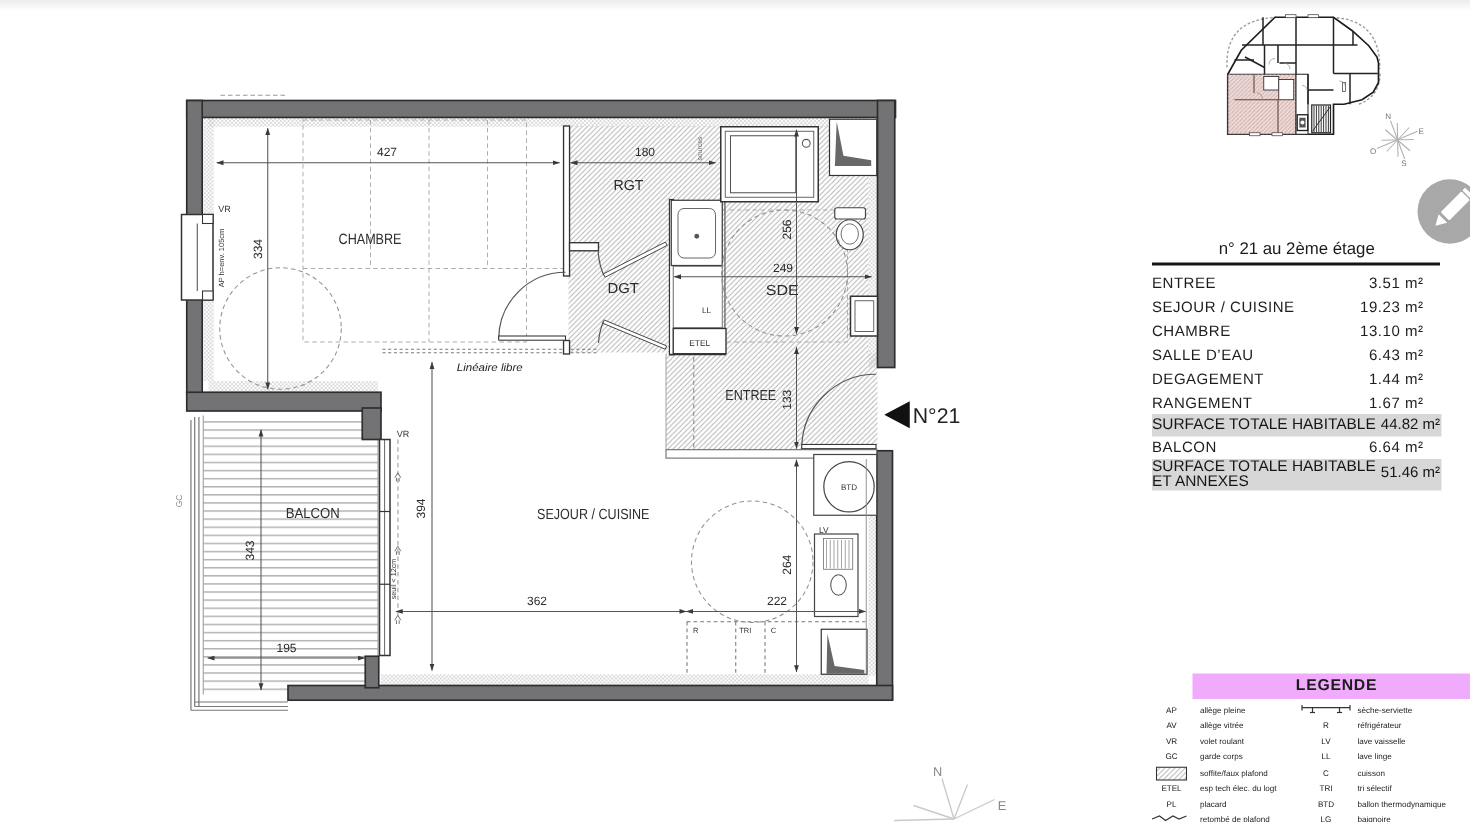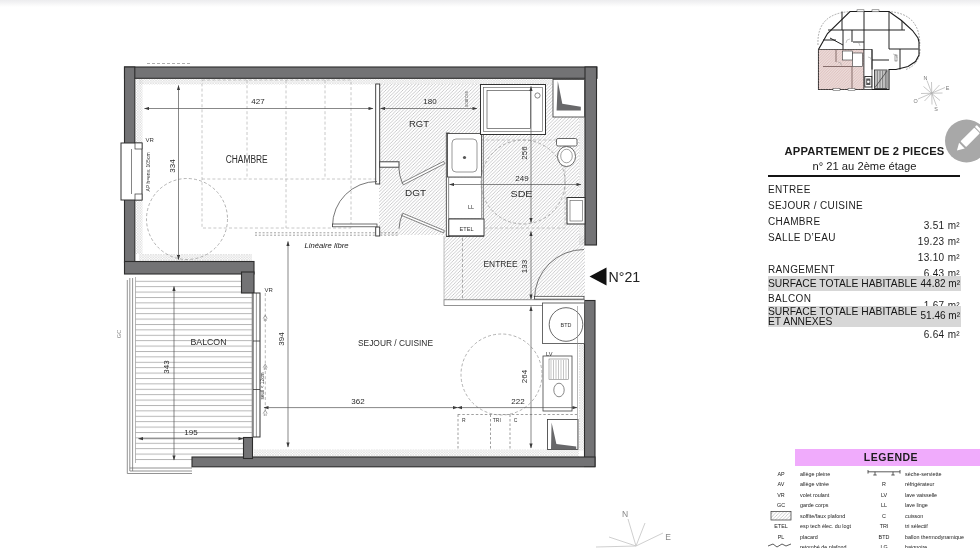--- a/index.html
+++ b/index.html
@@ -1,20 +1,20 @@
 <!DOCTYPE html>
 <html><head>
 <meta charset="utf-8">
 <style>
 html,body{margin:0;padding:0;background:#fff;width:980px;height:548px;overflow:hidden;
 font-family:"Liberation Sans",sans-serif;}
 #page{position:relative;width:980px;height:548px;}
 .abs{position:absolute;}
 .row{position:absolute;left:768px;width:193px;height:14px;font-size:10px;letter-spacing:0.35px;color:#1d1d1d;}
-.row .v{position:absolute;right:1px;top:0;margin-top:36px;}
+.row .v{position:absolute;right:12px;top:0;}
 .gband{position:absolute;left:768px;width:193px;background:#d7d7d7;color:#161616;}
 .leg{position:absolute;font-size:5.4px;color:#222;}
 </style>
 </head>
 <body>
 <div id="page">
 
 <div class="abs" style="left:0;top:0;width:980px;height:7px;background:linear-gradient(#ececee,#fff);"></div>
 <svg class="abs" style="left:0;top:0" width="980" height="548" viewBox="0 0 980 548">
 <defs>
@@ -466,33 +466,33 @@
           <line x1="891.3" y1="475" x2="894.7" y2="475"></line>
         </g>
 
 <rect x="771" y="511.5" width="20" height="8.5" fill="url(#hat)" stroke="#333" stroke-width="0.7"></rect>
 
 <path d="M768,546 l5,-2 l4,3 l5,-3 l4,2 l5,-2" fill="none" stroke="#333" stroke-width="0.8"></path>
 
 </g>
 </svg>
 
-<div class="abs" style="left:768px;top:144.5px;width:193px;text-align:center;font-size:11.2px;font-weight:bold;letter-spacing:0.15px;color:#1b1b1b;">APPARTEMENT DE 2 PIECES</div>
 <div class="abs" style="left:768px;top:159.5px;width:193px;text-align:center;font-size:11.2px;font-weight:normal;color:#1b1b1b;">n° 21 au 2ème étage</div>
 
 <div class="abs" style="left:768px;top:175px;width:192px;height:2.2px;background:#141414;"></div>
 
 <div class="row" style="top:184px;">ENTREE<span class="v">3.51 m²</span></div>
 
 <div class="row" style="top:200px;">SEJOUR / CUISINE<span class="v">19.23 m²</span></div>
 
 <div class="row" style="top:216px;">CHAMBRE<span class="v">13.10 m²</span></div>
 
 <div class="row" style="top:232px;">SALLE D’EAU<span class="v">6.43 m²</span></div>
 
+<div class="row" style="top:248px;">DEGAGEMENT<span class="v">1.44 m²</span></div>
 
 <div class="row" style="top:264px;">RANGEMENT<span class="v">1.67 m²</span></div>
 
 <div class="gband" style="top:276px;height:15px;font-size:10.3px;line-height:15px;">SURFACE TOTALE HABITABLE<span style="position:absolute;right:1px;font-size:10px;">44.82 m²</span></div>
 
 <div class="row" style="top:292.5px;">BALCON<span class="v">6.64 m²</span></div>
 
 <div class="gband" style="top:305.5px;height:21.5px;font-size:10.3px;line-height:10.2px;padding-top:1px;box-sizing:border-box;">SURFACE TOTALE HABITABLE<br>ET ANNEXES<span style="position:absolute;right:1px;top:5.5px;font-size:10px;">51.46 m²</span></div>
 
 <div class="abs" style="left:795px;top:449px;width:192px;height:16.5px;background:#f0abfc;text-align:center;font-size:10.5px;line-height:16.5px;font-weight:bold;letter-spacing:0.5px;color:#1c1c1c;">LEGENDE</div>

